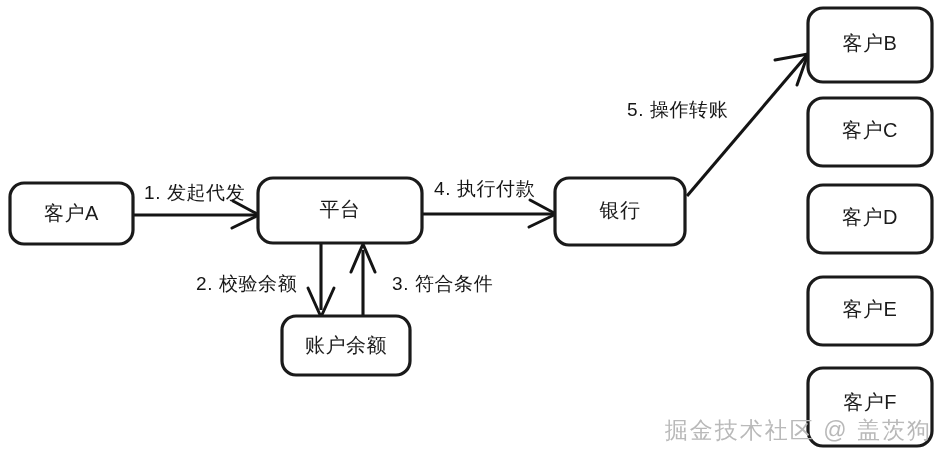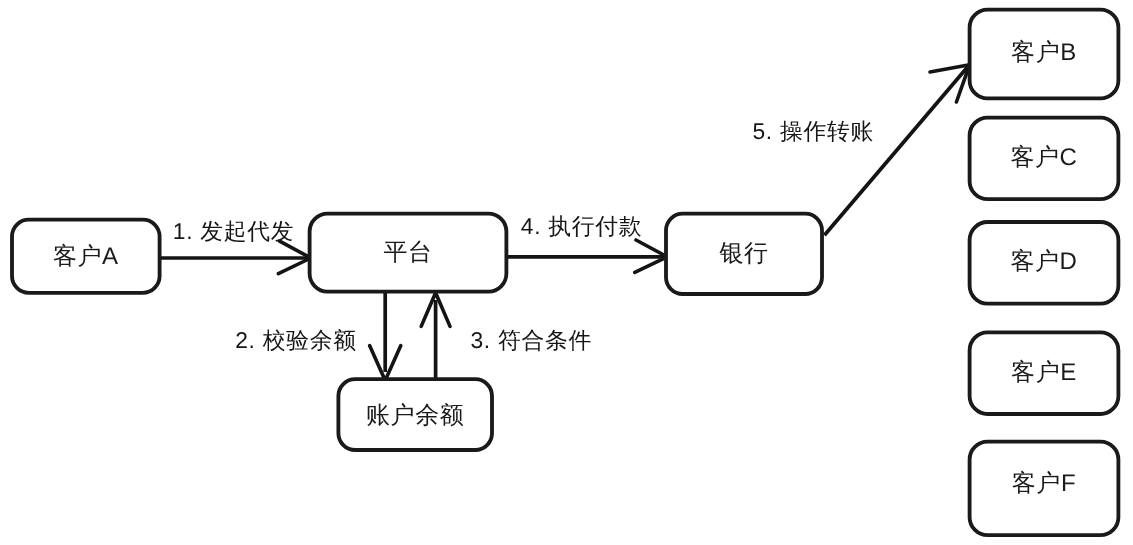--- a/index.html
+++ b/index.html
@@ -147,13 +147,14 @@
       <text class="node-label" x="870" y="311">客户E</text>
     </g>
 
     <g>
       <rect class="node-rect" x="808" y="368" width="124" height="78" rx="15" ry="15"></rect>
       <text class="node-label" x="870" y="404">客户F</text>
     </g>
 
   </svg>
 
+  <div class="watermark">掘金技术社区 @ 盖茨狗</div>
 </div>
 
 </body></html>

